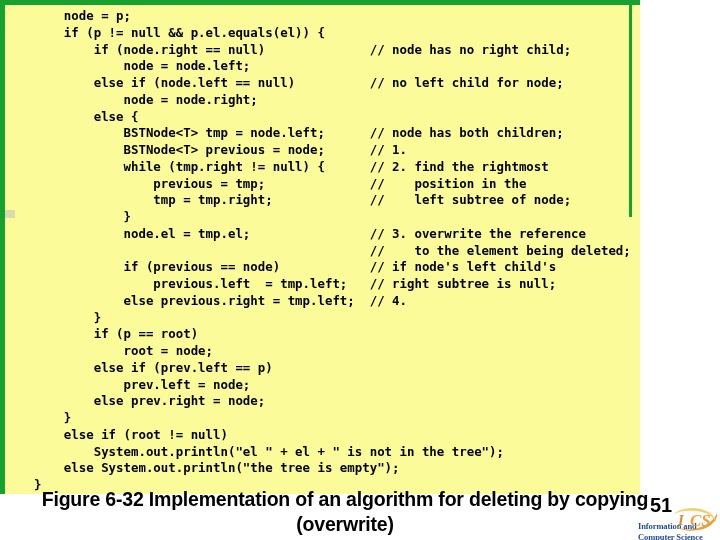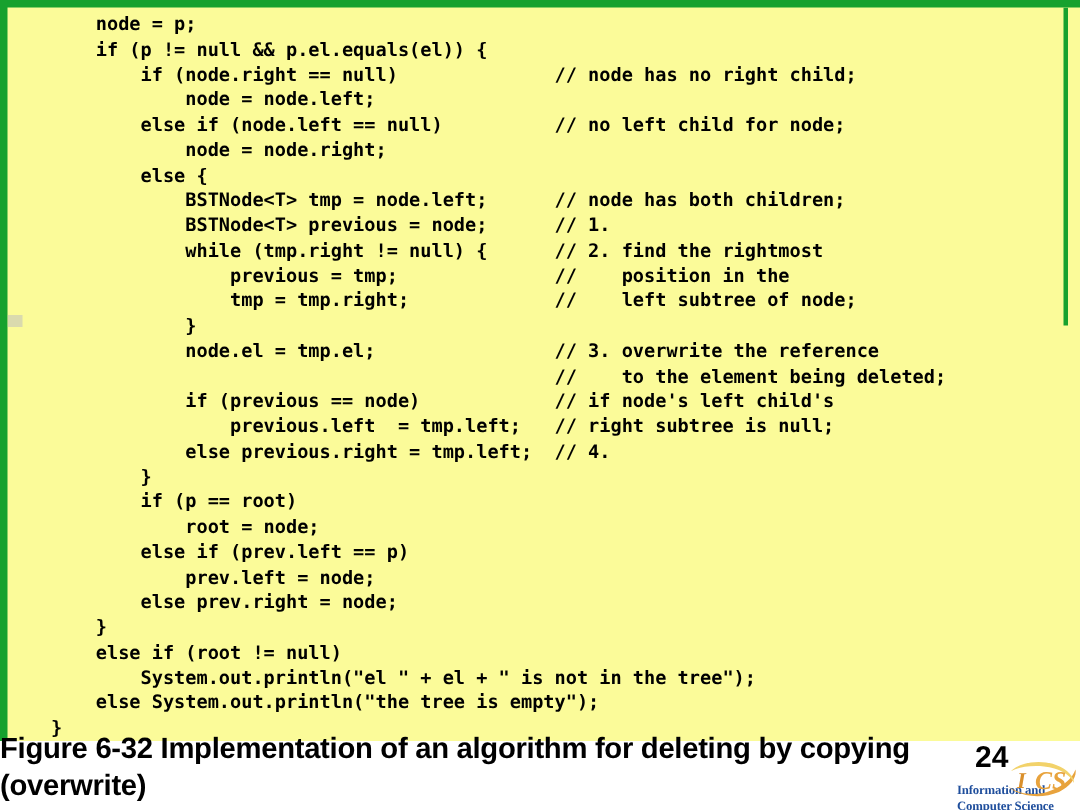--- a/index.html
+++ b/index.html
@@ -18,21 +18,21 @@
     width: 720px;
     height: 540px;
     background: #ffffff;
     overflow: hidden;
   }
   
   #code-panel {
     position: absolute;
     left: 0;
     top: 0;
-    width: 720px;
+    width: 640px;
     height: 494px;
     background: #fbfb99;
     box-sizing: border-box;
     border-top: 5px solid #17a12e;
     border-left: 5px solid #17a12e;
     overflow: hidden;
   }
   #code-panel::after {
     content: "";
     position: absolute;
@@ -74,20 +74,21 @@
     white-space: pre;
     letter-spacing: 0px;
     -webkit-font-smoothing: none;
   }
   
   #caption {
     position: absolute;
     left: 0;
     top: 487px;
     width: 690px;
+    text-align: center;
     font-family: "Liberation Sans", sans-serif;
     font-size: 19.5px;
     font-weight: bold;
     color: #000000;
     line-height: 25px;
     letter-spacing: -0.2px;
   }
   #caption .cap-line2 {
     display: block;
   }
@@ -167,21 +168,21 @@
         System.out.println("el " + el + " is not in the tree");
     else System.out.println("the tree is empty");
 }</pre>
   </div>
 
   <div id="caption">
     <span class="cap-line1">Figure 6-32 Implementation of an algorithm for deleting by copying</span>
     <span class="cap-line2">(overwrite)</span>
   </div>
 
-  <div id="page-number">24</div>
+  <div id="page-number">51</div>
 
   <div id="logo">
     <div id="logo-text">
       <div>Information and</div>
       <div>Computer Science</div>
     </div>
     <svg id="logo-mark" viewBox="0 0 52 30">
       <path d="M4 20 C10 27, 26 29, 38 24 C46 20, 50 14, 49 9 C47 15, 40 21, 30 24 C20 27, 10 25, 4 20 Z" fill="#e8a33d"></path>
       <path d="M6 10 C12 4, 26 2, 36 6 C44 9, 48 14, 48 18 C45 12, 38 8, 28 7 C18 6, 10 8, 6 10 Z" fill="#f2d26a"></path>
       <text x="22" y="22" font-family="Liberation Serif, serif" font-size="17" font-weight="bold" fill="#e8a33d" font-style="italic">CS</text>

